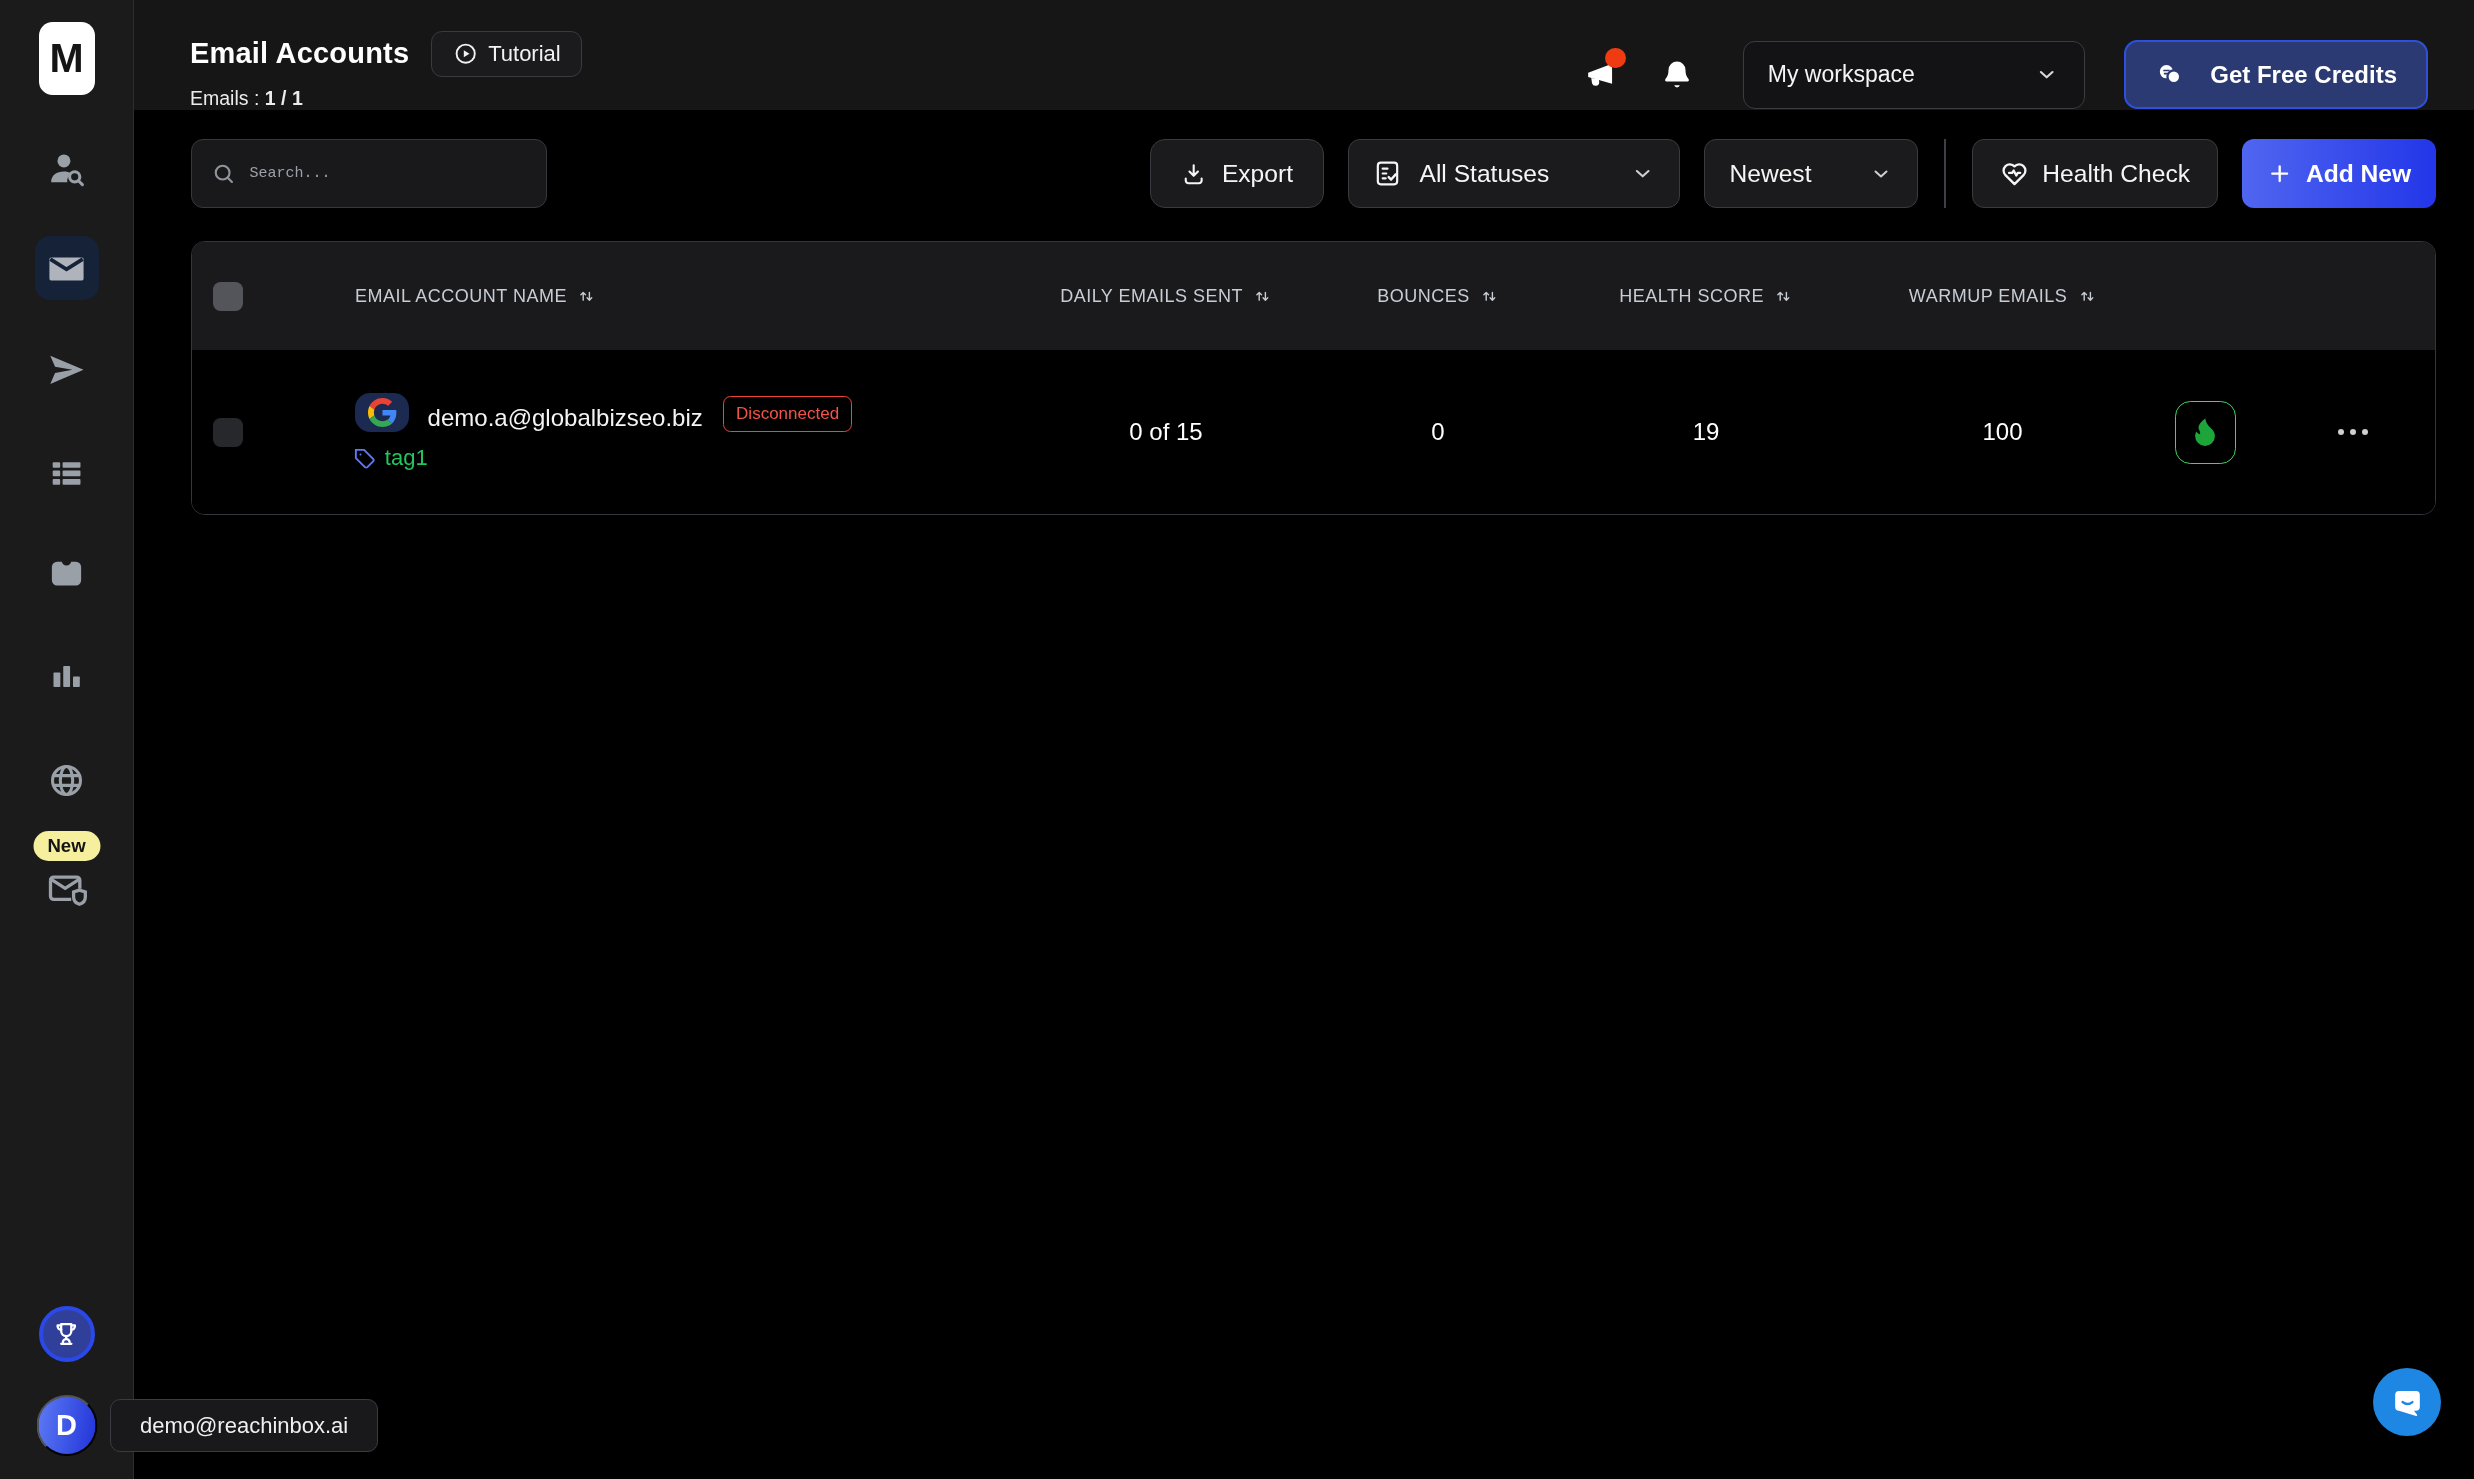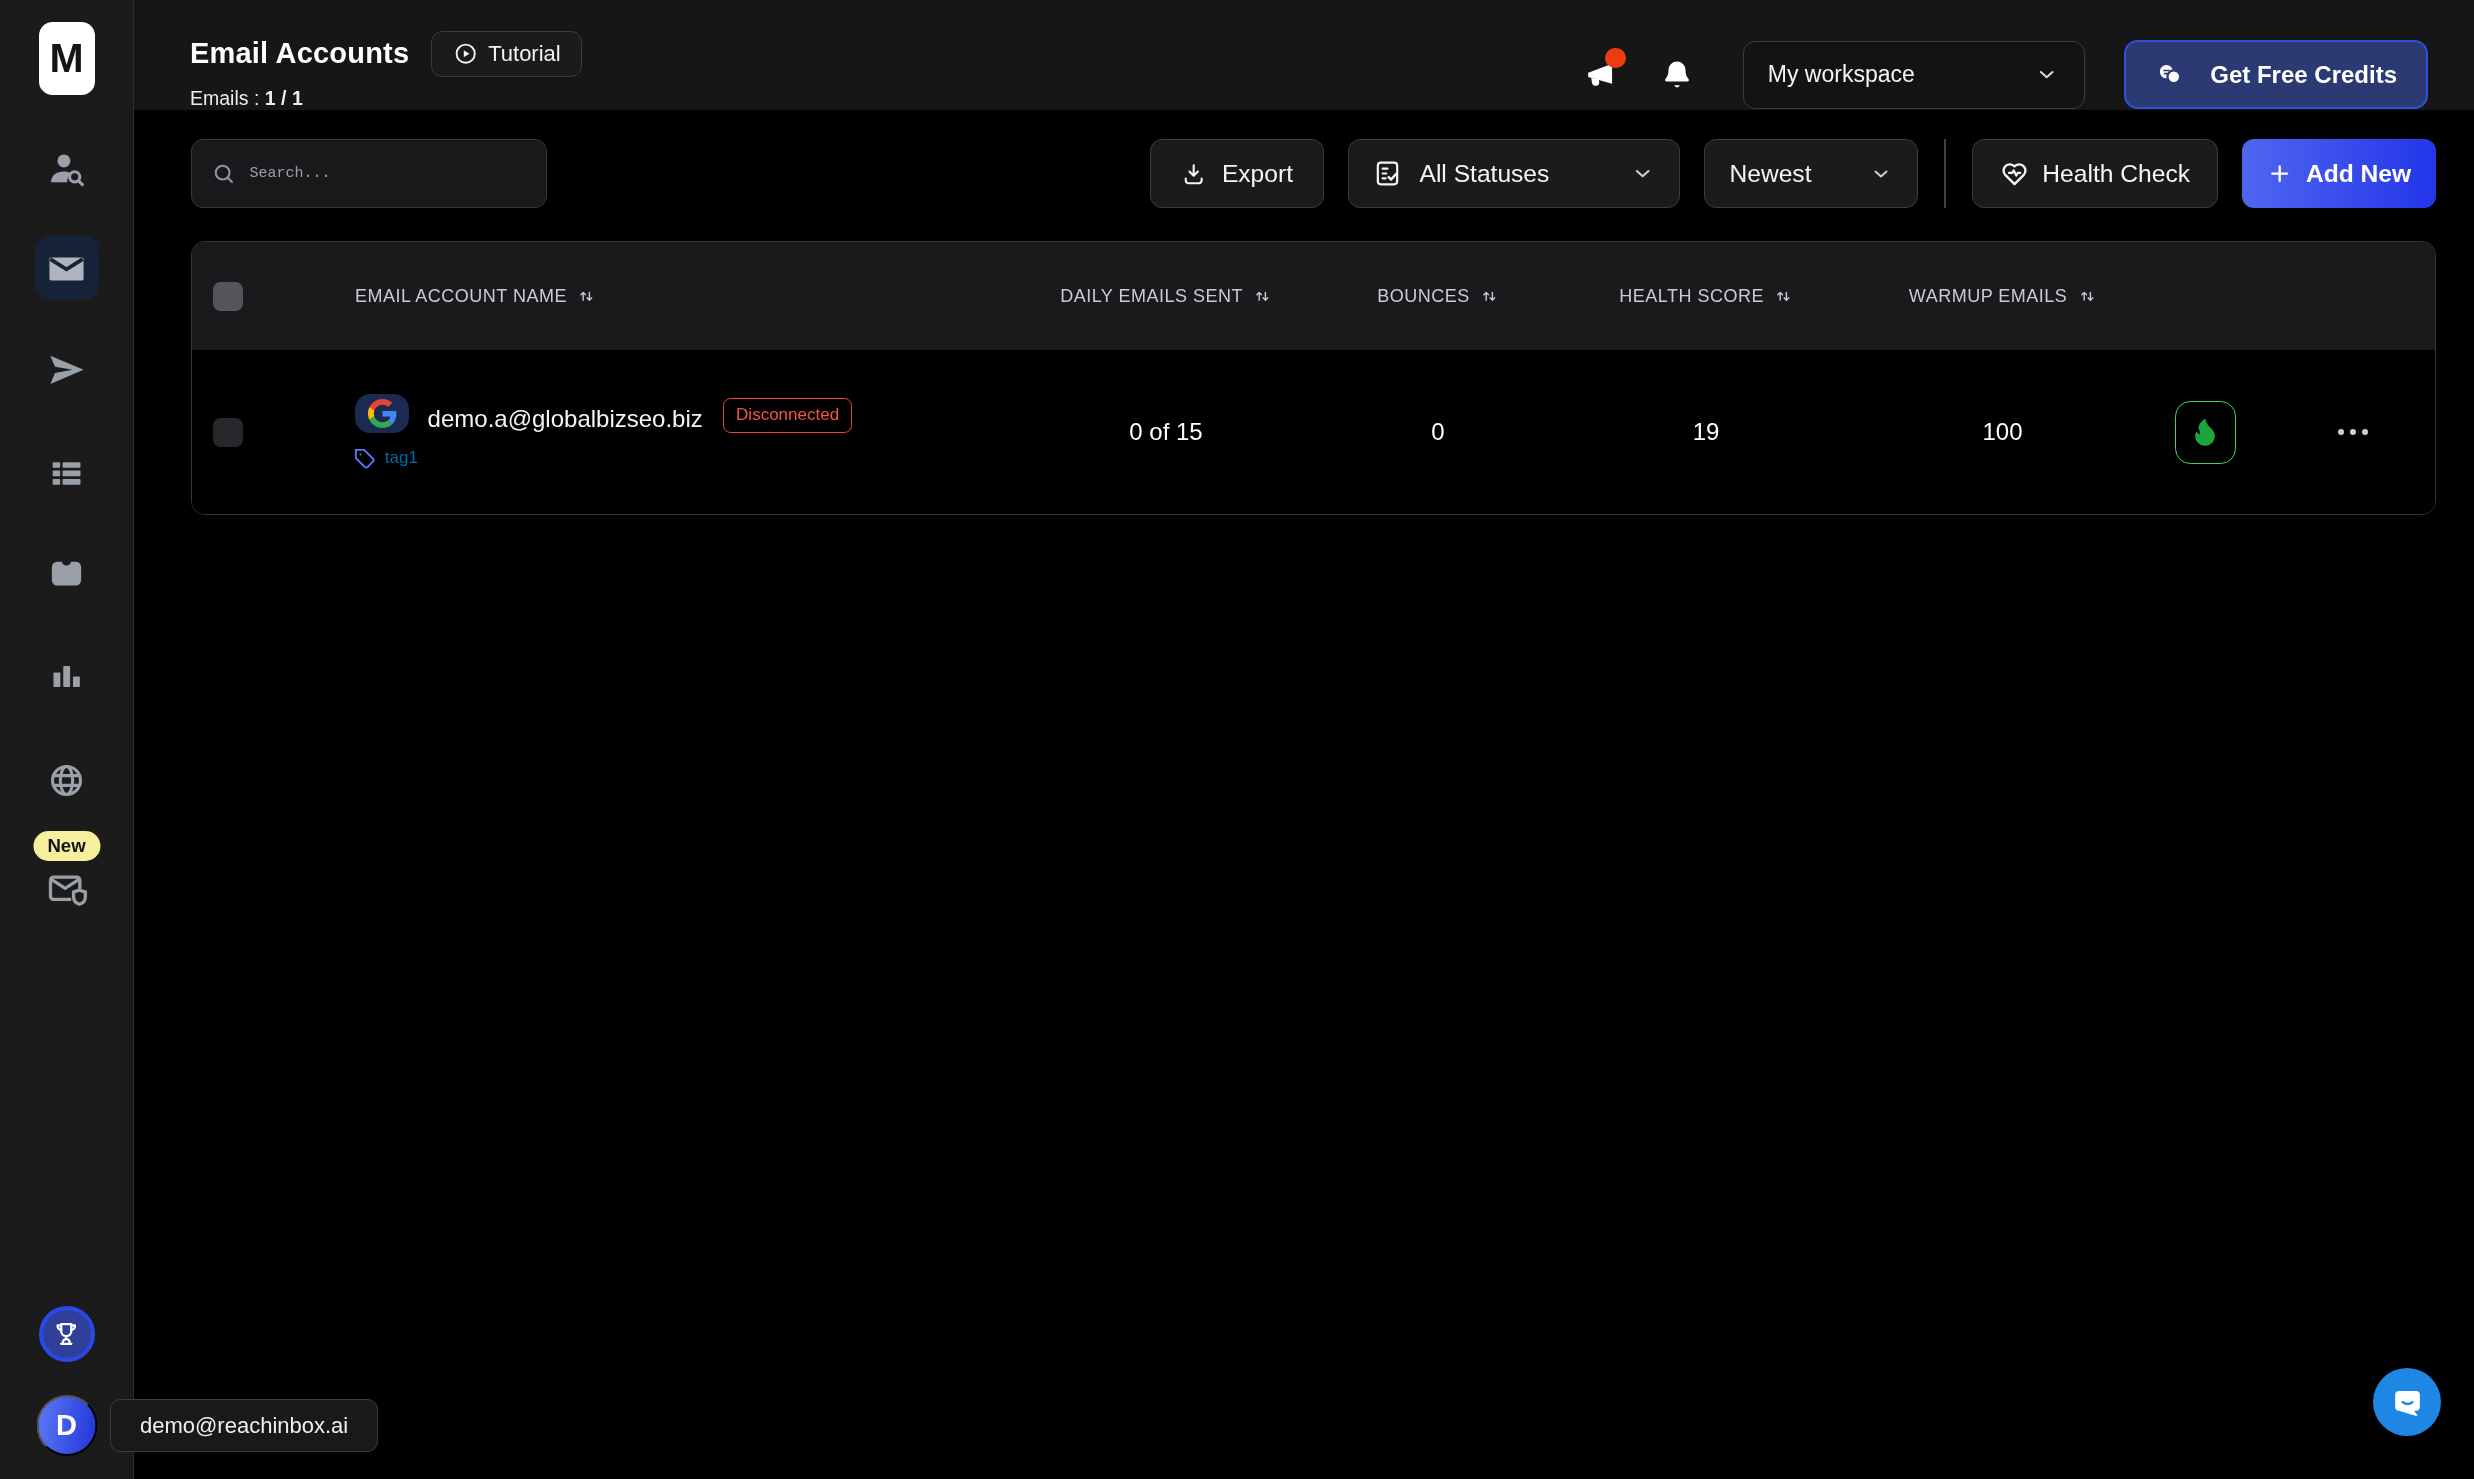--- a/index.html
+++ b/index.html
@@ -89,21 +89,21 @@
   .search-box input {
     flex:1; background:transparent; border:none; outline:none; color:#bef264;
     font-size:15px; font-family:Liberation Mono, monospace; min-width:0;
   }
   .search-box input::placeholder { color:#9aa0a8; }
   .tb-btn {
     height:69px; border-radius:12px; border:1.7px solid #3a3a40; background:#1b1b1d;
     color:#f5f5f5; font-size:24.6px; font-weight:500; font-family:inherit;
     display:flex; align-items:center; cursor:pointer;
   }
-  .export-btn { margin-left:auto; padding:0 30.5px; gap:15.3px; }
+  .export-btn { margin-left:auto; padding:0 30.5px; gap:15.3px;border-radius:15px; }
   .statuses-dd { margin-left:24px; width:332px; padding:0 24px; gap:17px; }
   .statuses-dd .chev, .sort-dd .chev { margin-left:auto; color:#cfcfcf; }
   .sort-dd { margin-left:24px; width:214px; padding:0 24px;justify-content:center; }
   .v-divider { width:2.5px; height:69px; background:#3f4046; margin:0 25.4px; }
   .health-btn { padding:0 27px; gap:13.6px; }
   .addnew-btn {
     margin-left:24px; width:194px; height:69px; border:none; border-radius:12px;
     background:linear-gradient(90deg,#5066f0 0%,#2336e9 100%);
     color:#fff; font-size:24.6px; font-weight:600; font-family:inherit;
     display:flex; align-items:center; justify-content:center; gap:13.6px; cursor:pointer;
@@ -135,21 +135,21 @@
   .g-tile {
     width:54px; height:39px; border-radius:15.3px; background:#1c2a52;
     display:flex; align-items:center; justify-content:center;
   }
   .email-text { font-size:24px; color:#f4f4f4; }
   .status-badge {
     font-size:17px; color:#f25449; border:1.7px solid #ef4438; border-radius:7.6px;
     padding:6.8px 12px; margin-left:1.7px; white-space:nowrap;
   }
   .tag-line { display:flex; align-items:center; gap:8.5px; margin-top:13.6px; margin-left:-1.7px; }
-  .tag-text { font-size:17px; color:#0369a1; }
+  .tag-text { font-size:22px; color:#22c55e; }
   .num-text { font-size:24px; color:#fff; }
   .flame-badge {
     width:61px; height:63px; border-radius:15.3px; border:1.7px solid #3fd463;
     display:flex; align-items:center; justify-content:center; color:#1da53a; cursor:pointer;
   }
   .menu-dots { display:flex; gap:6px; cursor:pointer; padding:8.5px; background:none; border:none; }
   .menu-dots i { width:6px; height:6px; border-radius:50%; background:#cfcfcf; }
 
   
   .user-tooltip {

